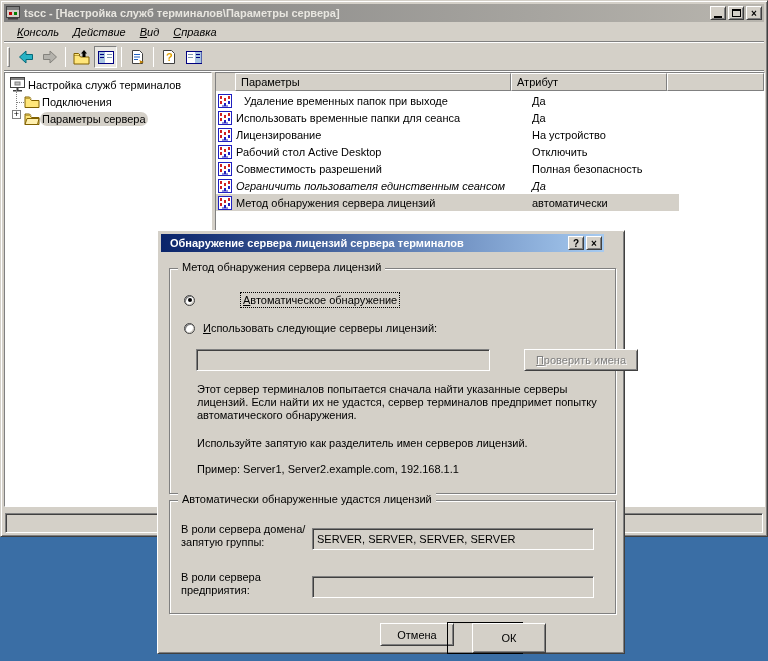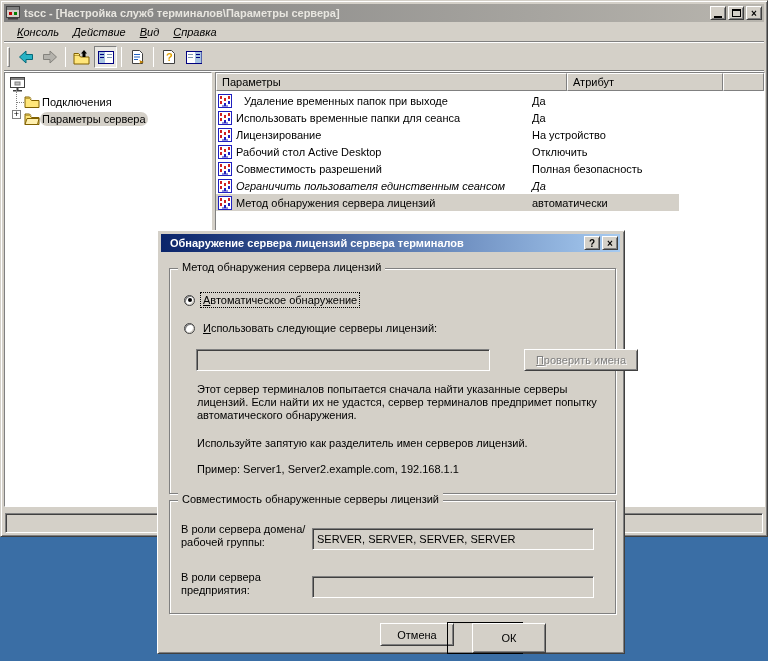--- a/index.html
+++ b/index.html
@@ -65,31 +65,31 @@
   .lv-row.selected { background:#D4D0C8; }
   .lv-icon { margin-left:2px; width:14px; height:14px; flex:none; }
   .lv-name { margin-left:4px; white-space:nowrap; overflow:hidden; width:292px; }
   .lv-value { position:absolute; left:316px; white-space:nowrap; }
 
   .statusbar { position:absolute; left:3px; right:3px; top:509px; height:25px; background:#D4D0C8; padding-top:3px; }
   .statusbar .inner { margin:0 1px; height:20px; }
 
   
   .dialog { position:absolute; left:157px; top:230px; width:468px; height:424px; }
-  .dlg-titlebar { position:absolute; left:3px; top:3px; right:4px; height:18px;
+  .dlg-titlebar { position:absolute; left:3px; top:3px; right:20px; height:18px;
                   display:flex; align-items:center; padding:0 2px 0 5px; }
   .groupbox { position:absolute; border:1px solid #808080;
               box-shadow: inset 1px 1px 0 #FFFFFF, 1px 1px 0 #FFFFFF; }
   .legend { position:absolute; top:-8px; left:8px; background:#D4D0C8; padding:0 4px; white-space:nowrap; }
   .radio-row { position:absolute; display:flex; align-items:center; gap:6px; }
   .radio { width:11px; height:11px; border-radius:50%; background:#FFFFFF; flex:none;
            border:1px solid #404040; box-shadow: inset 1px 1px 0 #808080, inset -1px -1px 0 #D4D0C8; }
   .radio.checked::after { content:""; display:block; width:4px; height:4px; border-radius:50%;
                           background:#000; margin:2.5px auto; }
-  .focus-rect { outline:1px dotted #000; outline-offset:0px; }
+  .focus-rect { outline:1px dotted #000; outline-offset:0px;margin-left:40px; }
   .radio-label { display:inline-block; padding:1px 2px; }
   .text-input { font:11px "Liberation Sans",sans-serif; padding:2px 4px; background:#D4D0C8; color:#000;
                 border:1px solid; border-color:#808080 #FFFFFF #FFFFFF #808080;
                 box-shadow: inset 1px 1px 0 #404040, inset -1px -1px 0 #D4D0C8; }
   .para { position:absolute; line-height:13px; }
   .dlg-btn { position:absolute; font-size:11px;margin-left:24px; }
   .dlg-btn.disabled { color:#808080; text-shadow:1px 1px 0 #FFFFFF; }
   .default-ring { position:absolute; border:1px solid #000; }
   .default-ring .btn { width:100%; height:100%; }
 </style>
@@ -190,20 +190,21 @@
 
     <div class="tree-pane pane-sunken">
       <div class="tree-row" style="left:4px; top:3px;">
         <svg width="17" height="15" viewBox="0 0 17 15">
           <rect x="1.5" y="0.5" width="14" height="10" fill="#FFFFFF" stroke="#404040"></rect>
           <rect x="2" y="1" width="13" height="2" fill="#808080"></rect>
           <rect x="6" y="5" width="5" height="3" fill="#C0C0C0" stroke="#808080"></rect>
           <rect x="7.5" y="11" width="2" height="2" fill="#404040"></rect>
           <rect x="4" y="13" width="9" height="1.5" fill="#404040"></rect>
         </svg>
+        <span class="tree-label">Настройка служб терминалов</span>
       </div>
 
       <div class="dotline-v" style="left:11px; top:17px; height:25px;"></div>
       <div class="dotline-h" style="left:11px; top:29px; width:8px;"></div>
 
       <div class="tree-row" style="left:19px; top:20px;">
         <svg width="16" height="13" viewBox="0 0 16 13">
           <path d="M1 3.5 h5 l1.5 2 H15 v7 H1 z" fill="#FFE67A" stroke="#806000"></path>
           <path d="M1 3.5 V2 h4.5 L7 3.5" fill="#FFE67A" stroke="#806000"></path>
         </svg>
@@ -216,21 +217,21 @@
           <path d="M1 3.5 h5 l1.5 2 H15 v7 H1 z" fill="#FFE67A" stroke="#806000"></path>
           <path d="M1 3.5 V2 h4.5 L7 3.5" fill="#FFE67A" stroke="#806000"></path>
           <path d="M3 6.5 H15 l-1.5 6 H1 z" fill="#FFF0B0" stroke="#806000"></path>
         </svg>
         <span class="tree-label selected">Параметры сервера</span>
       </div>
     </div>
 
     <div class="list-pane pane-sunken">
       <div class="lv-header">
-        <div class="lv-hcell" style="width:351px;">Параметры</div>
+        <div class="lv-hcell" style="width:276px;margin-left:19px;">Параметры</div>
         <div class="lv-hcell" style="width:156px;">Атрибут</div>
         <div class="lv-hcell" style="flex:1;"></div>
       </div>
 
       <div class="lv-row" style="top:19px;gap:8px;">
         <svg class="lv-icon" viewBox="0 0 14 14">
             <rect x="0.5" y="0.5" width="13" height="13" fill="#FFF" stroke="#2020C0"></rect>
             <g fill="#D02020">
               <rect x="2" y="2" width="2" height="3"></rect>
               <rect x="2" y="7" width="2" height="3"></rect>
@@ -392,23 +393,23 @@
       <div class="btn dlg-btn disabled" style="left:330px; top:80px; width:114px; height:22px;">
         <span class="ul-first">Проверить имена</span>
       </div>
 
       <div class="para" style="left:27px; top:168px; width:410px;">Используйте запятую как разделитель имен серверов лицензий.</div>
       <div class="para" style="left:27px; top:114px; width:410px;">Этот сервер терминалов попытается сначала найти указанные серверы лицензий. Если найти их не удастся, сервер терминалов предпримет попытку автоматического обнаружения.</div>
       <div class="para" style="left:27px; top:194px; width:410px;">Пример: Server1, Server2.example.com, 192.168.1.1</div>
     </div>
 
     <div class="groupbox" style="left:11px; top:269px; width:447px; height:114px;">
-      <span class="legend">Совместимость обнаруженные серверы лицензий</span>
-
-      <div class="para" style="left:11px; top:22px; width:128px;">В роли сервера домена/рабочей группы:</div>
+      <span class="legend">Автоматически обнаруженные удастся лицензий</span>
+
+      <div class="para" style="left:11px; top:22px; width:128px;">В роли сервера домена/запятую группы:</div>
       <input class="text-input" style="position: absolute; left: 142px; top: 27px; width: 282px; height: 22px; color: rgb(0, 0, 0);" readonly="" value="SERVER, SERVER, SERVER, SERVER">
 
       <div class="para" style="left:11px; top:70px; width:128px;">В роли сервера предприятия:</div>
       <input class="text-input" style="position: absolute; left: 142px; top: 75px; width: 282px; height: 22px;" readonly="" value="">
     </div>
 
     <div class="btn dlg-btn" style="left:198px; top:392px; width:74px; height:23px;">
       <span>Отмена</span>
     </div>
     <div class="default-ring" style="left:289px; top:391px; width:76px; height:32px;">

